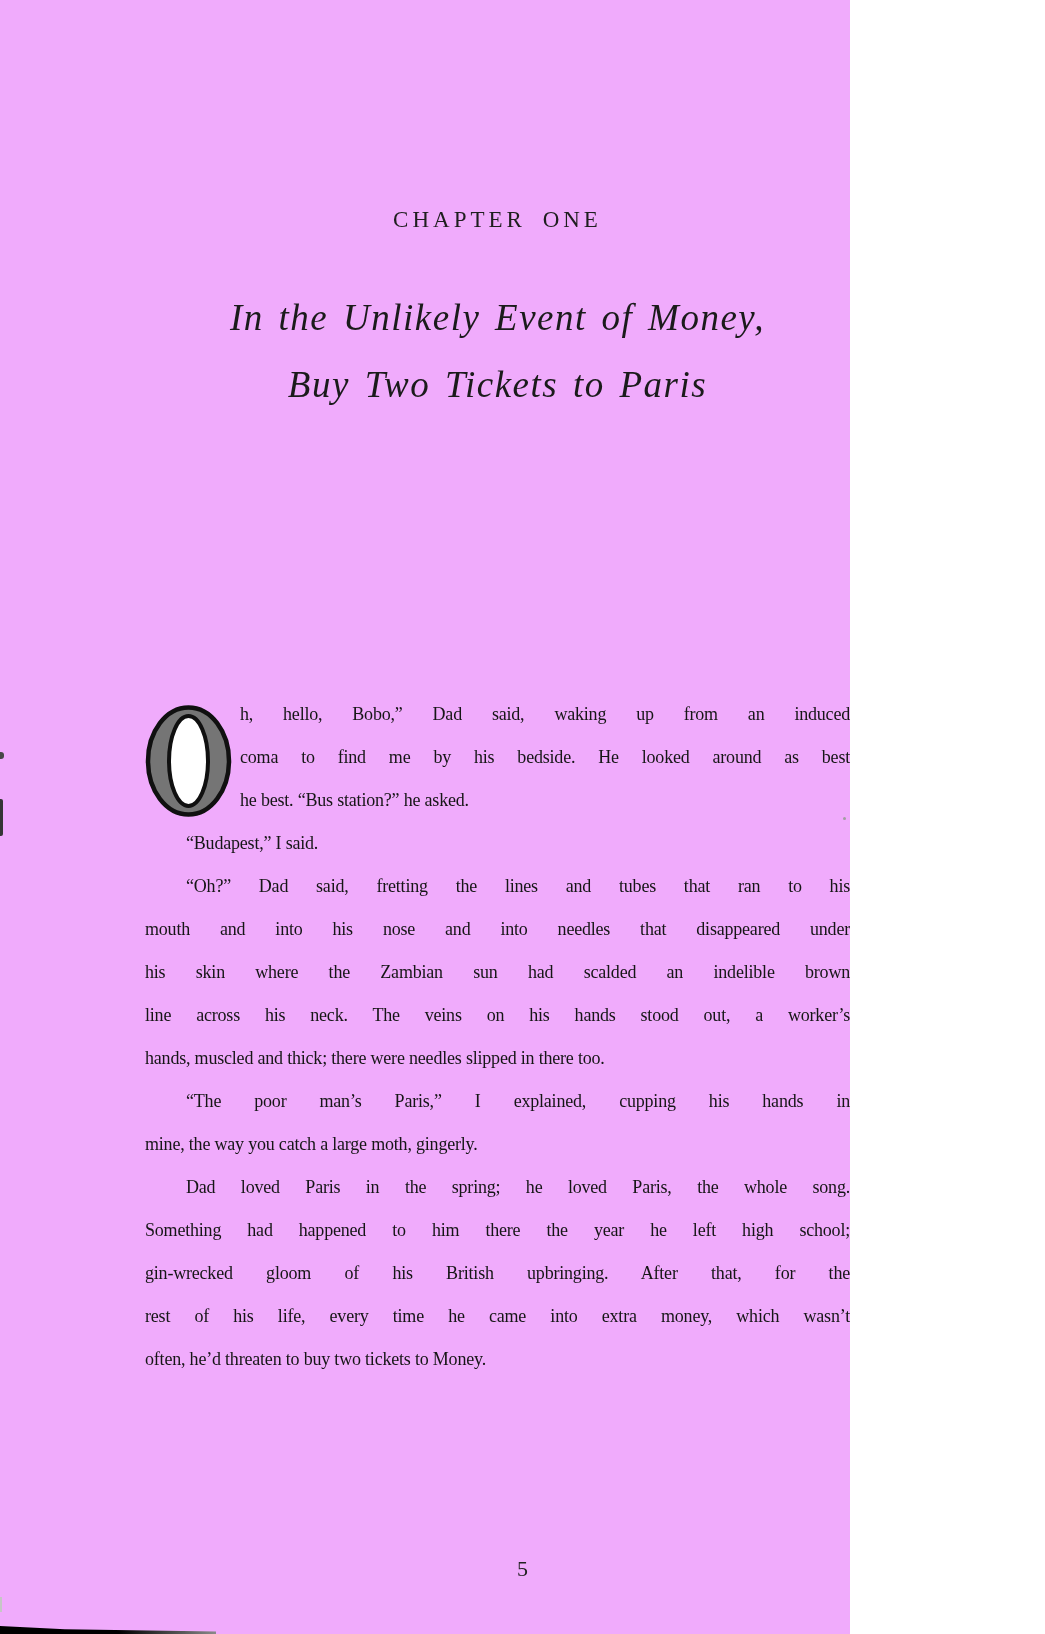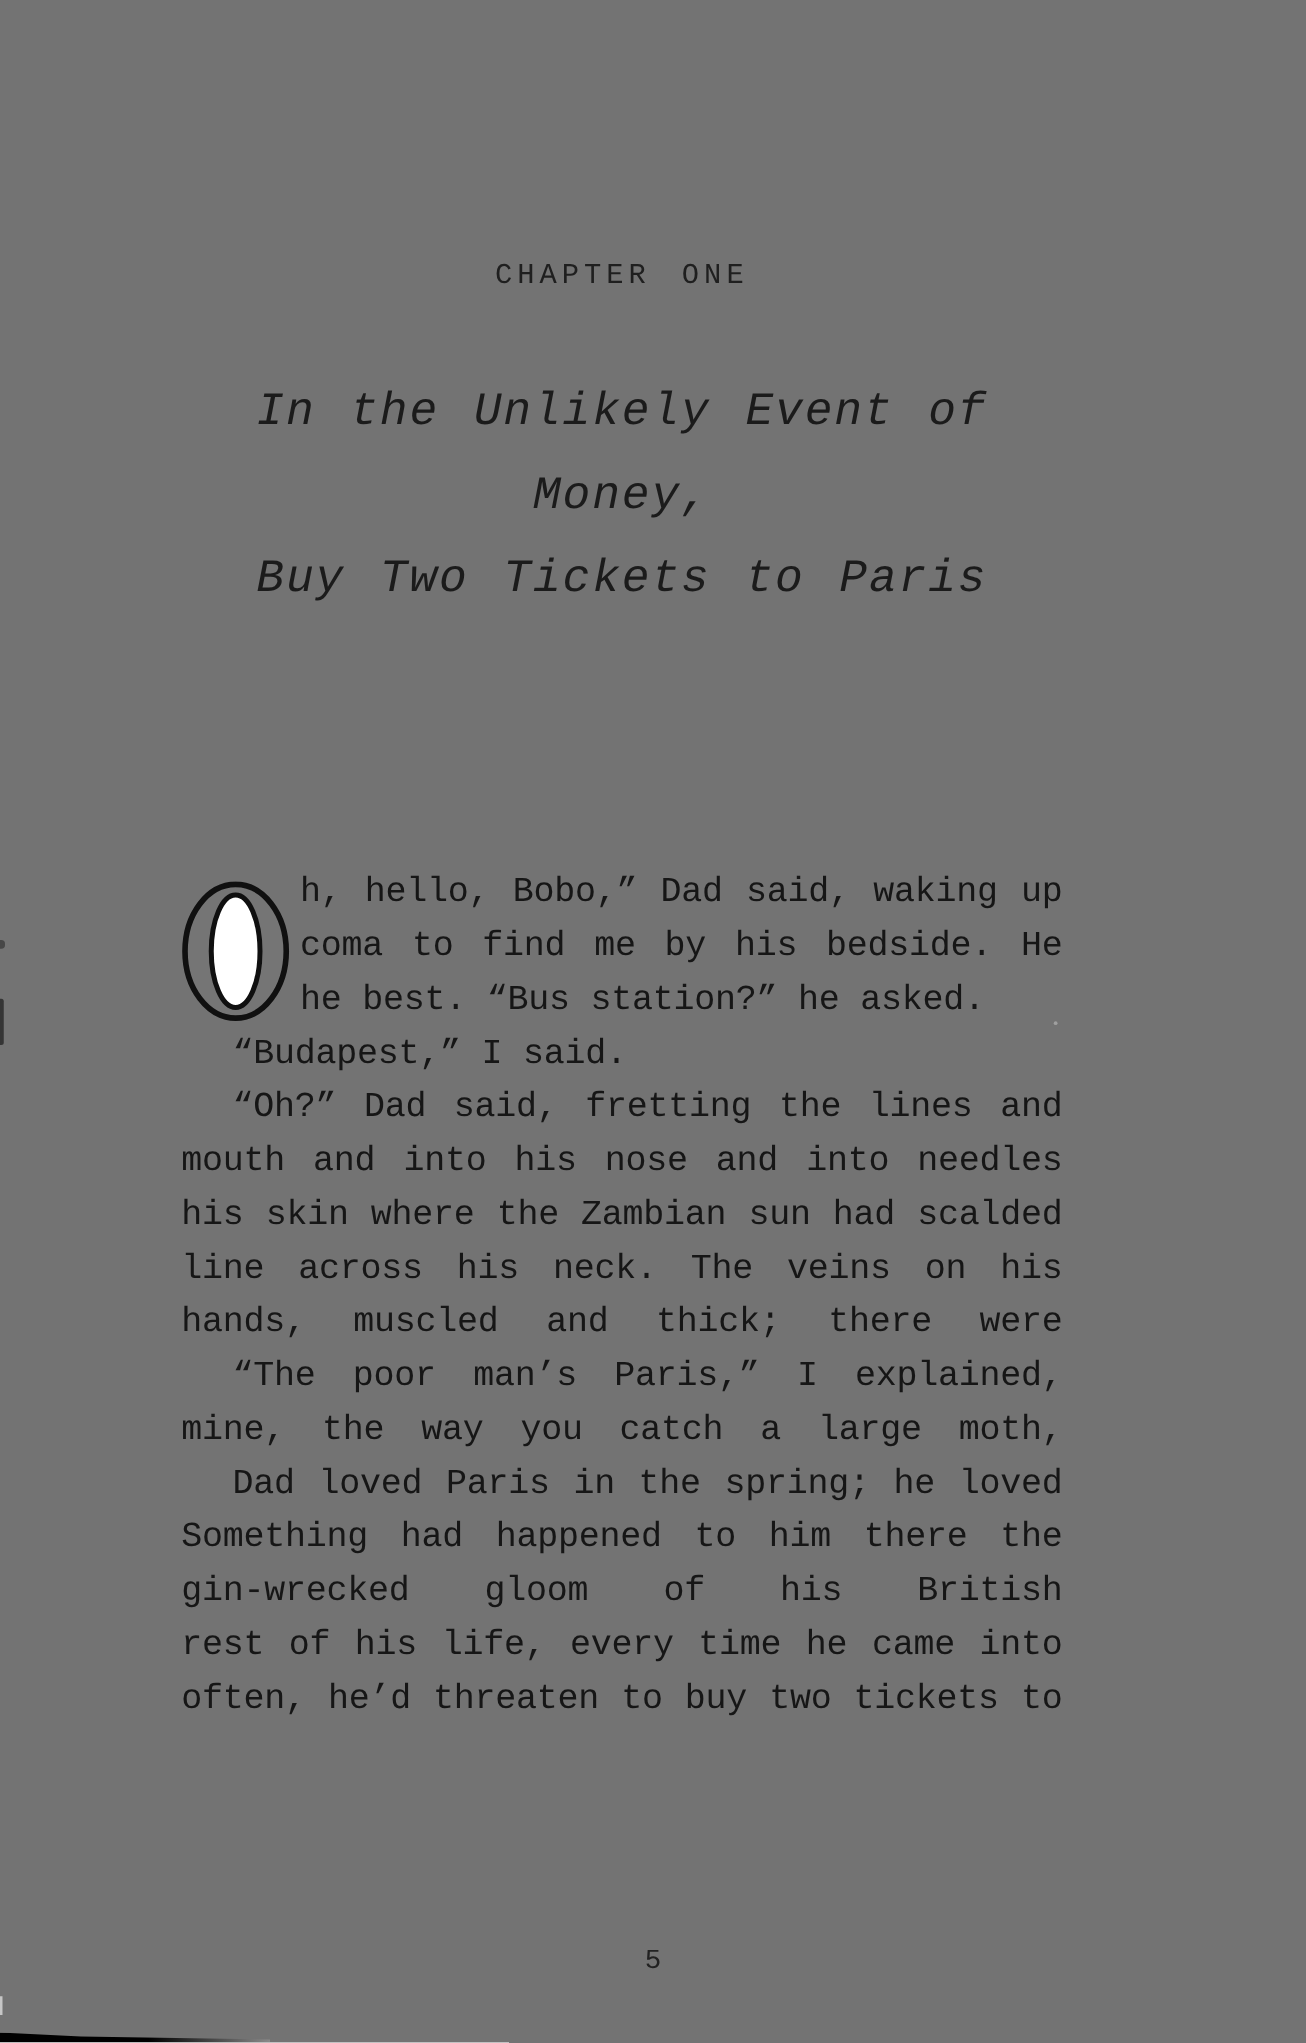--- a/index.html
+++ b/index.html
@@ -1,39 +1,39 @@
 <!DOCTYPE html>
 <html><head>
 <meta charset="utf-8">
 <style>
   html,body{margin:0;padding:0;background:#ffffff;}
   .page{
     position:relative;
-    width:1045px;height:1634px;
-    background:#737373;
-    font-family:Liberation Mono, monospace;
+    width:850px;height:1634px;
+    background:#f0abfc;
+    font-family:Liberation Serif, serif;
     overflow:hidden;
   }
   .chapter-label{
     position:absolute;top:207px;left:145px;width:705px;
     text-align:center;
     font-size:23px;letter-spacing:4px;word-spacing:7px;
     color:#1f1f1f;
   }
   .chapter-title{
-    position:absolute;top:297px;left:145px;width:705px;
+    position:absolute;top:284px;left:145px;width:705px;
     text-align:center;
     font-style:italic;
     font-size:37px;letter-spacing:1.5px;word-spacing:4px;
     line-height:67px;
     color:#1b1b1b;
   }
   .body-text{
     position:absolute;top:693px;left:145px;width:705px;
-    font-size:28px;line-height:43px;letter-spacing:-0.2px;
+    font-size:18px;line-height:43px;letter-spacing:-0.2px;
     color:#161616;
   }
   .para{position:relative;}
   .line{
     text-align:justify;
     text-align-last:justify;
     height:43px;
     overflow:hidden;
   }
   .line.last{text-align-last:left;}

